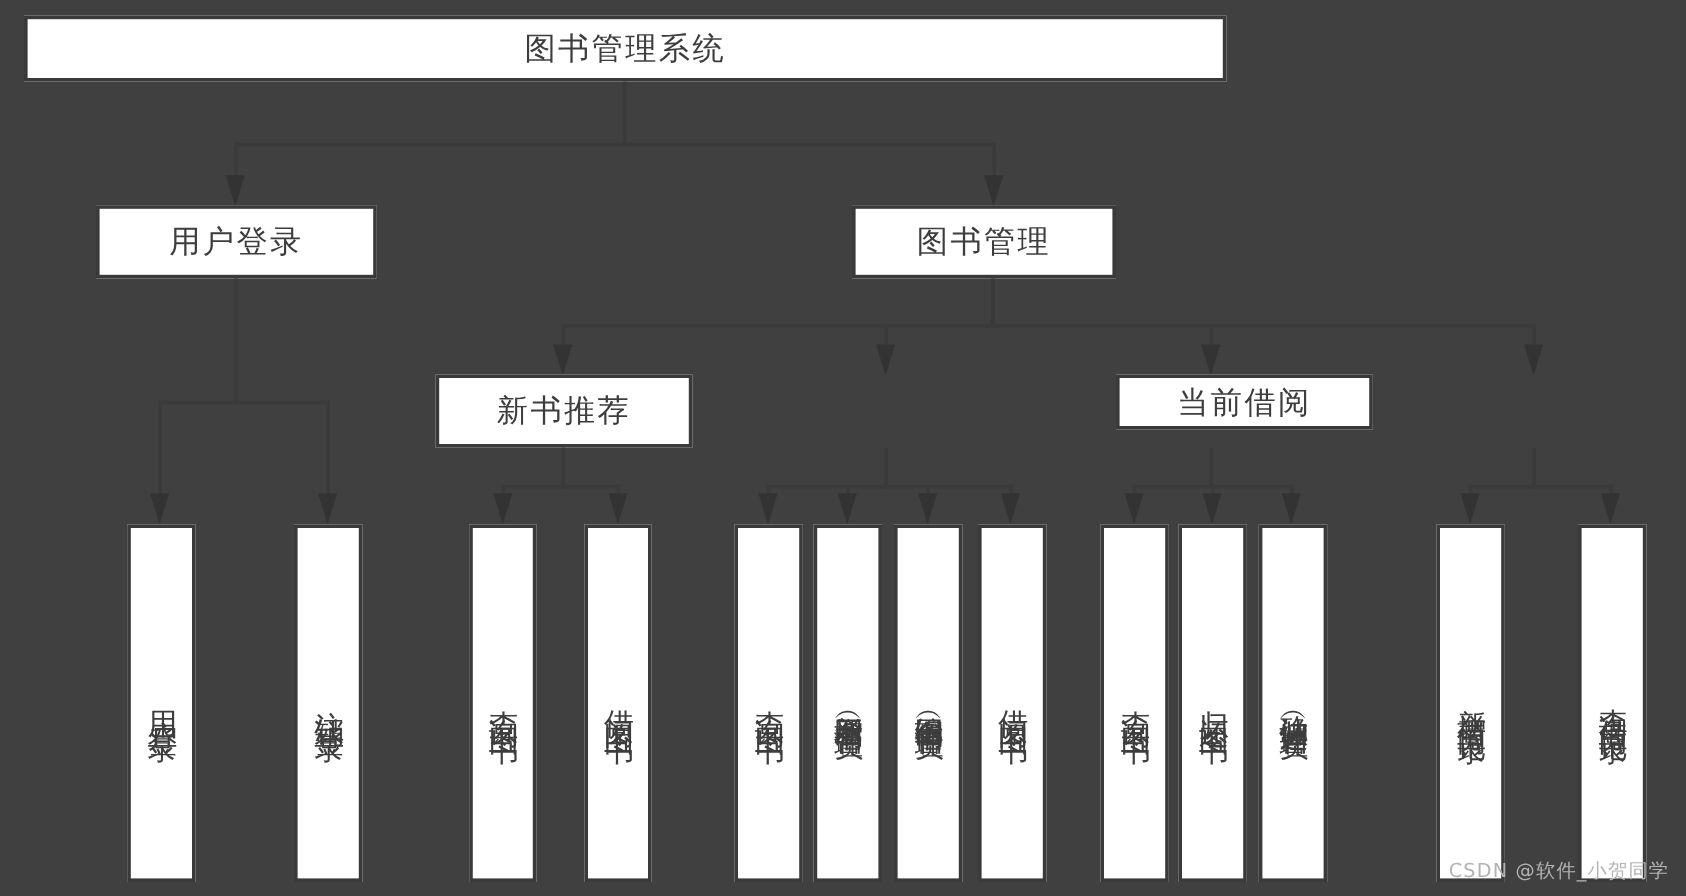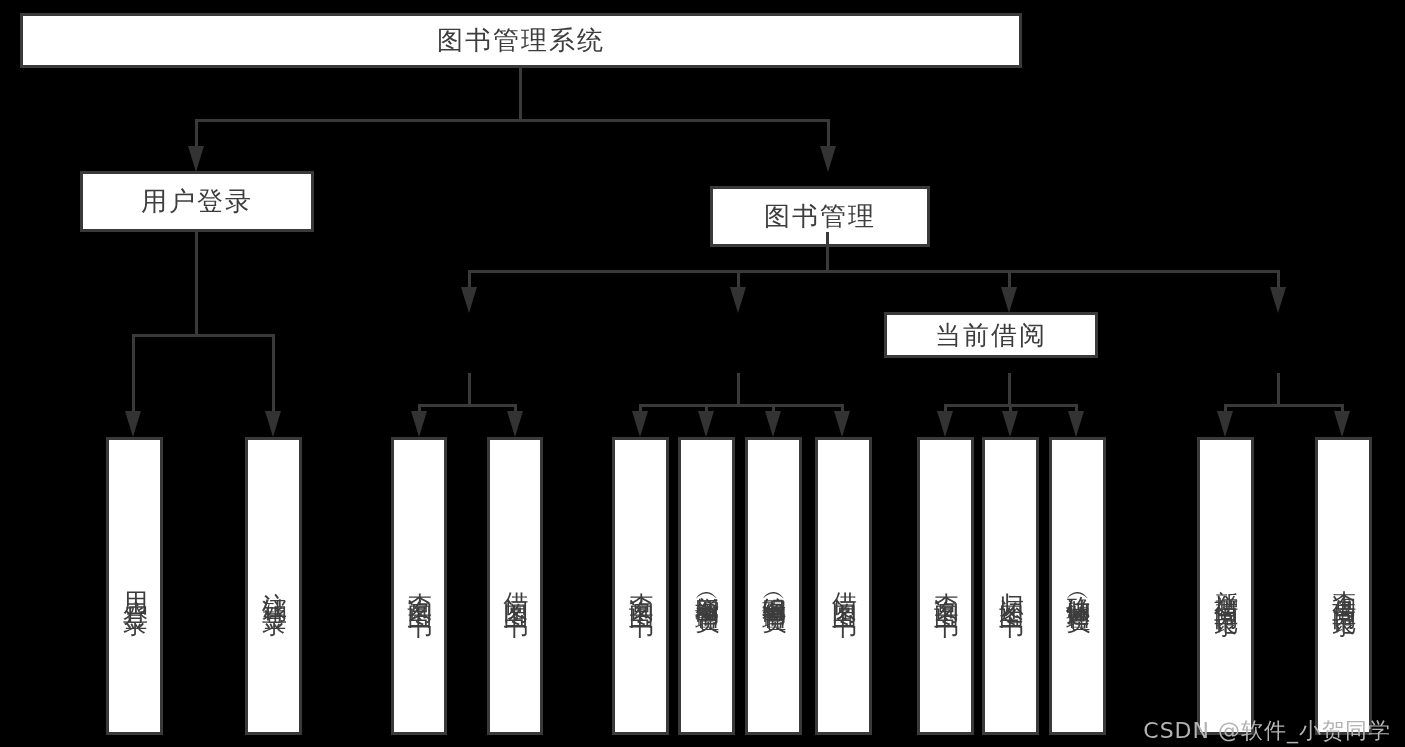--- a/index.html
+++ b/index.html
@@ -1,66 +1,67 @@
 <!DOCTYPE html>
 <html><head>
 <meta charset="utf-8">
 <style>
   html,body{margin:0;padding:0;background:#fff;}
-  .canvas{position:relative;width:1405px;height:747px;background:#000000;overflow:hidden;
+  .canvas{position:relative;width:1405px;height:747px;background:#404040;overflow:hidden;
           font-family:"DejaVu Sans","Liberation Sans",sans-serif;}
   .box{position:absolute;box-sizing:border-box;border:3px solid #3a3a3a;background:#fff;
        display:flex;align-items:center;justify-content:center;color:#3d3d3d;
        font-size:26px;letter-spacing:2px;white-space:nowrap;}
   .vbox{writing-mode:vertical-rl;text-orientation:mixed;white-space:normal;
         font-size:25px;letter-spacing:7px;line-height:1.15;}
   .vbox.long{font-size:24px;letter-spacing:2px;}
   .hline{position:absolute;height:3px;background:#3a3a3a;}
   .vline{position:absolute;width:3px;background:#3a3a3a;}
   .arrow{position:absolute;width:0;height:0;
          border-left:8px solid transparent;border-right:8px solid transparent;
          border-top:26px solid #333;}
-  .watermark{position:absolute;color:#b3b3b3;font-size:22px;letter-spacing:1px;}
+  .watermark{position:absolute;color:#b3b3b3;font-size:16px;letter-spacing:1px;}
 </style>
 </head>
 <body>
 
 <div class="canvas">
 
   <div class="box" style="left:20px;top:13px;width:1002px;height:55px;">图书管理系统</div>
 
   <div class="vline" style="left:519px;top:68px;height:53px;"></div>
   <div class="hline" style="left:195px;top:119px;width:635px;"></div>
   <div class="vline" style="left:195px;top:119px;height:30px;"></div>
   <div class="vline" style="left:827px;top:119px;height:30px;"></div>
   <div class="arrow" style="left:188px;top:146px;"></div>
   <div class="arrow" style="left:820px;top:146px;"></div>
 
   <div class="box" style="left:80px;top:171px;width:234px;height:61px;">用户登录</div>
-  <div class="box" style="left:710px;top:186px;width:220px;height:61px;">图书管理</div>
+  <div class="box" style="left:710px;top:171px;width:220px;height:61px;">图书管理</div>
 
   <div class="vline" style="left:195px;top:232px;height:104px;"></div>
   <div class="hline" style="left:133px;top:334px;width:142px;"></div>
   <div class="vline" style="left:132px;top:334px;height:80px;"></div>
   <div class="vline" style="left:272px;top:334px;height:80px;"></div>
   <div class="arrow" style="left:125px;top:411px;"></div>
   <div class="arrow" style="left:265px;top:411px;"></div>
 
   <div class="vline" style="left:826px;top:232px;height:41px;"></div>
   <div class="hline" style="left:468px;top:270px;width:811px;"></div>
   <div class="vline" style="left:468px;top:270px;height:22px;"></div>
   <div class="vline" style="left:737px;top:270px;height:22px;"></div>
   <div class="vline" style="left:1008px;top:270px;height:22px;"></div>
   <div class="vline" style="left:1277px;top:270px;height:22px;"></div>
   <div class="arrow" style="left:461px;top:287px;"></div>
   <div class="arrow" style="left:730px;top:287px;"></div>
   <div class="arrow" style="left:1001px;top:287px;"></div>
   <div class="arrow" style="left:1270px;top:287px;"></div>
 
-  <div class="box" style="left:884px;top:312px;width:214px;height:46px;font-family:Liberation Serif, serif;">当前借阅</div>
+  <div class="box" style="left:363px;top:312px;width:214px;height:61px;">新书推荐</div>
+  <div class="box" style="left:930px;top:312px;width:214px;height:46px;font-family:Liberation Serif, serif;">当前借阅</div>
 
   <div class="vline" style="left:468px;top:373px;height:34px;"></div>
   <div class="hline" style="left:418px;top:404px;width:98px;"></div>
   <div class="vline" style="left:418px;top:404px;height:12px;"></div>
   <div class="vline" style="left:514px;top:404px;height:12px;"></div>
   <div class="arrow" style="left:411px;top:411px;"></div>
   <div class="arrow" style="left:507px;top:411px;"></div>
 
   <div class="vline" style="left:737px;top:373px;height:34px;"></div>
   <div class="hline" style="left:639px;top:404px;width:205px;"></div>

